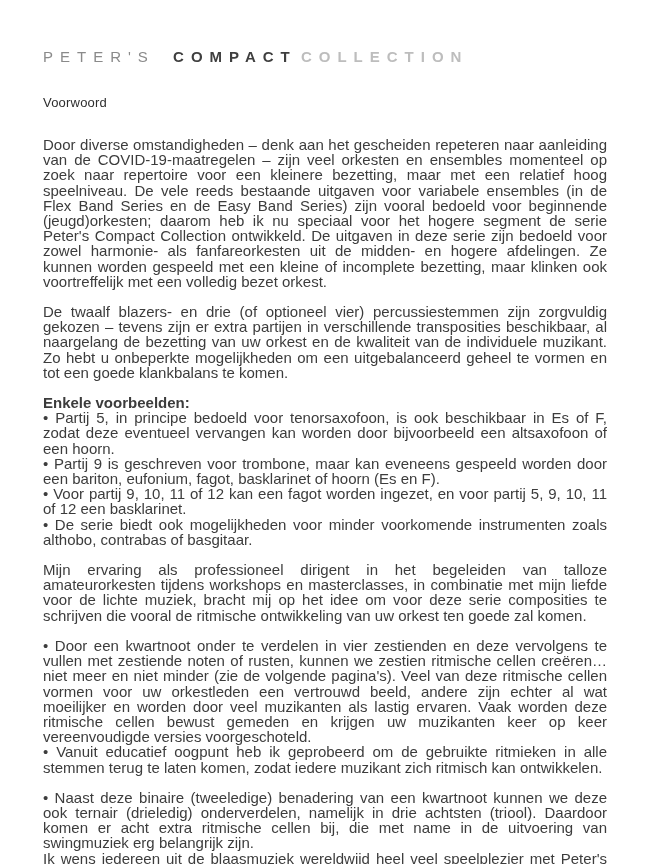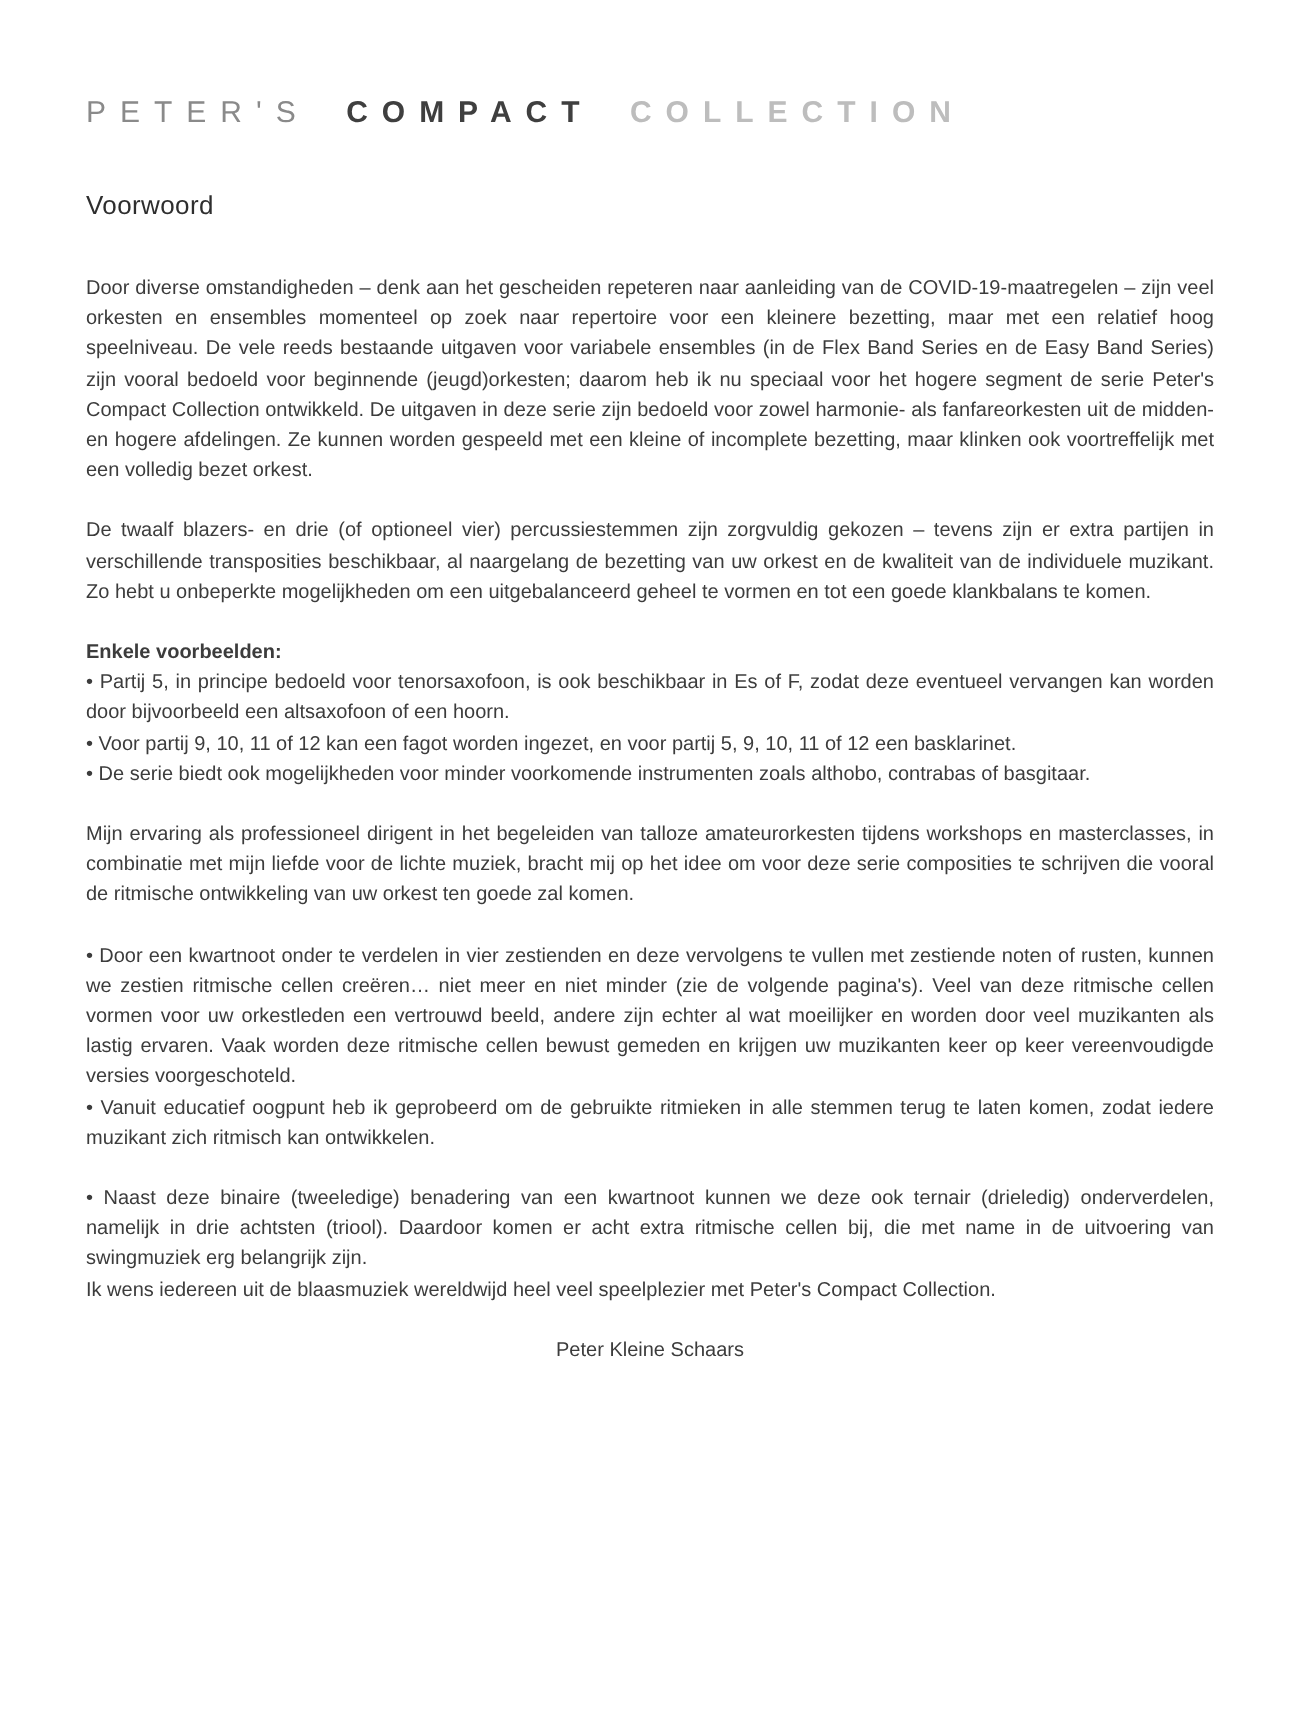--- a/index.html
+++ b/index.html
@@ -28,35 +28,35 @@
   }
   .logo .logo-peters {
     color: #8a8a8a;
     font-weight: 400;
     margin-right: 14px;
     text-align: right;
   }
   .logo .logo-compact {
     color: #3f3f3f;
     font-weight: 700;
-    margin-right: 14px;
+    margin-right: 0;
   }
   .logo .logo-collection {
     color: #bdbdbd;
     font-weight: 700;
   }
   h1.doc-title {
     font-size: 13px;
     font-weight: 500;
     color: #2e2e2e;
     margin: 0 0 27px 0;
     letter-spacing: 0.2px;
   }
   p.body {
-    font-size: 10px;
+    font-size: 15px;
     line-height: 15.2px;
     text-align: justify;
     margin: 0 0 15px 0;
     color: #3c3c3c;
   }
   p.body.tight {
     margin: 0;
   }
   p.heading {
     font-weight: 700;
@@ -80,20 +80,21 @@
   </header>
 
   <h1 class="doc-title">Voorwoord</h1>
 
   <p class="body">Door diverse omstandigheden – denk aan het gescheiden repeteren naar aanleiding van de COVID-19-maatregelen – zijn veel orkesten en ensembles momenteel op zoek naar repertoire voor een kleinere bezetting, maar met een relatief hoog speelniveau. De vele reeds bestaande uitgaven voor variabele ensembles (in de Flex Band Series en de Easy Band Series) zijn vooral bedoeld voor beginnende (jeugd)orkesten; daarom heb ik nu speciaal voor het hogere segment de serie Peter's Compact Collection ontwikkeld. De uitgaven in deze serie zijn bedoeld voor zowel harmonie- als fanfareorkesten uit de midden- en hogere afdelingen. Ze kunnen worden gespeeld met een kleine of incomplete bezetting, maar klinken ook voortreffelijk met een volledig bezet orkest.</p>
 
   <p class="body">De twaalf blazers- en drie (of optioneel vier) percussiestemmen zijn zorgvuldig gekozen – tevens zijn er extra partijen in verschillende transposities beschikbaar, al naargelang de bezetting van uw orkest en de kwaliteit van de individuele muzikant. Zo hebt u onbeperkte mogelijkheden om een uitgebalanceerd geheel te vormen en tot een goede klankbalans te komen.</p>
 
   <p class="body heading tight">Enkele voorbeelden:</p>
   <p class="body tight">• Partij 5, in principe bedoeld voor tenorsaxofoon, is ook beschikbaar in Es of F, zodat deze eventueel vervangen kan worden door bijvoorbeeld een altsaxofoon of een hoorn.</p>
+  <p class="body tight">• Partij 9 is geschreven voor trombone, maar kan eveneens gespeeld worden door een bariton, eufonium, fagot, basklarinet of hoorn (Es en F).</p>
   <p class="body tight">• Voor partij 9, 10, 11 of 12 kan een fagot worden ingezet, en voor partij 5, 9, 10, 11 of 12 een basklarinet.</p>
   <p class="body">• De serie biedt ook mogelijkheden voor minder voorkomende instrumenten zoals althobo, contrabas of basgitaar.</p>
 
   <p class="body">Mijn ervaring als professioneel dirigent in het begeleiden van talloze amateurorkesten tijdens workshops en masterclasses, in combinatie met mijn liefde voor de lichte muziek, bracht mij op het idee om voor deze serie composities te schrijven die vooral de ritmische ontwikkeling van uw orkest ten goede zal komen.</p>
 
   <p class="body tight">• Door een kwartnoot onder te verdelen in vier zestienden en deze vervolgens te vullen met zestiende noten of rusten, kunnen we zestien ritmische cellen creëren… niet meer en niet minder (zie de volgende pagina's). Veel van deze ritmische cellen vormen voor uw orkestleden een vertrouwd beeld, andere zijn echter al wat moeilijker en worden door veel muzikanten als lastig ervaren. Vaak worden deze ritmische cellen bewust gemeden en krijgen uw muzikanten keer op keer vereenvoudigde versies voorgeschoteld.</p>
   <p class="body">• Vanuit educatief oogpunt heb ik geprobeerd om de gebruikte ritmieken in alle stemmen terug te laten komen, zodat iedere muzikant zich ritmisch kan ontwikkelen.</p>
   <p class="body tight">• Naast deze binaire (tweeledige) benadering van een kwartnoot kunnen we deze ook ternair (drieledig) onderverdelen, namelijk in drie achtsten (triool). Daardoor komen er acht extra ritmische cellen bij, die met name in de uitvoering van swingmuziek erg belangrijk zijn.</p>
 
   <p class="body tight">Ik wens iedereen uit de blaasmuziek wereldwijd heel veel speelplezier met Peter's Compact Collection.</p>

